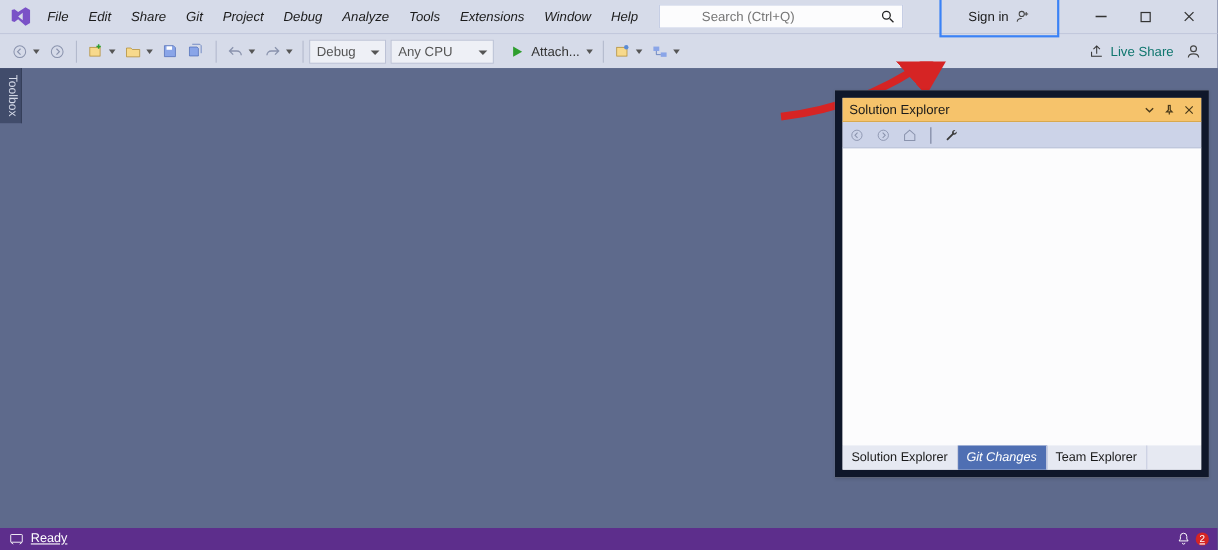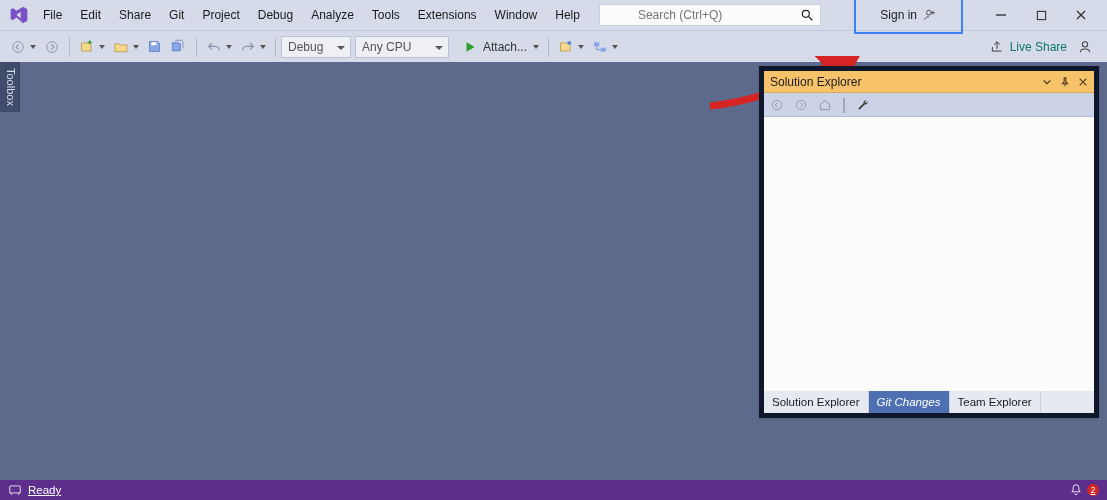--- a/index.html
+++ b/index.html
@@ -1,36 +1,36 @@
 <!DOCTYPE html>
 <html><head>
 <meta charset="utf-8">
 <style>
   * { box-sizing: border-box; margin: 0; padding: 0; font-family: "Segoe UI", sans-serif; }
   html, body { width: 1107px; height: 500px; overflow: hidden; background: #5e6a8c; }
   .menubar { height: 30px; background: #d6dbe9; display: flex; align-items: center; padding: 0 6px; font-size: 12px; color: #1b1b1b; }
   .menubar .logo { width: 26px; height: 26px; display: flex; align-items: center; justify-content: center; margin-right: 2px; }
-  .menubar .menu-item { padding: 0 9px; height: 100%; display: flex; align-items: center; cursor: default; }
+  .menubar .menu-item { padding: 0 9px; height: 100%; display: flex; align-items: center; cursor: default; font-style: italic; }
   .menubar .search { margin-left: 10px; width: 222px; height: 22px; background: #fcfcfd; border: 1px solid #c6cee4; display: flex; align-items: center; padding: 0 6px; font-size: 12px; color: #6b6b6b; }
   .menubar .search input { border: none; outline: none; flex: 1; font-size: 12px; background: transparent; margin-left: 32px; }
   .menubar .spacer { flex: 1; }
   .signin-wrap { border: 2px solid #3b82f6; padding: 1px 20px; display: flex; align-items: center; height: 38px; }
   .signin-btn { display: flex; align-items: center; gap: 6px; padding: 0 4px; font-size: 12px; }
   .winbtns { display: flex; align-items: center; gap: 0; margin-left: 18px; }
   .winbtn { width: 40px; height: 28px; display: flex; align-items: center; justify-content: center; color: #3a3a3a; }
   .toolbar { height: 32px; background: #d6dbe9; border-top: 1px solid #c2c8dc; display: flex; align-items: center; padding: 0 6px; font-size: 12px; color: #333; }
   .tb-item { display: flex; align-items: center; padding: 0 4px; height: 24px; }
   .tb-sep { width: 1px; height: 20px; background: #b3bacd; margin: 0 5px; }
   .tb-dd { border: 1px solid #bcc2d6; background: #eef0f6; height: 22px; padding: 0 18px 0 6px; display: flex; align-items: center; position: relative; color: #555; font-size: 12px; }
   .tb-dd::after { content: ""; position: absolute; right: 5px; top: 9px; border-left: 4px solid transparent; border-right: 4px solid transparent; border-top: 4px solid #555; }
   .tb-play { color: #2e9e2e; margin: 0 4px; }
   .tb-right { margin-left: auto; display: flex; align-items: center; gap: 10px; padding-right: 8px; font-size: 12px; color: #0f766e; }
   .workspace { position: relative; height: 418px; background: #5e6a8c; }
   .toolbox-tab { position: absolute; left: 0; top: 0; width: 20px; background: #414c6b; color: #d6dbe9; font-size: 11px; writing-mode: vertical-rl; text-orientation: mixed; padding: 6px 2px; border-right: 1px solid #353f5a; }
-  .sol-panel { position: absolute; right: 8px; top: 4px; width: 340px; height: 352px; background: #f6f7fa; border: 5px solid #0f172a; display: flex; flex-direction: column; box-shadow: 0 1px 3px rgba(0,0,0,0.15); }
+  .sol-panel { position: absolute; right: 8px; top: 20px; width: 340px; height: 352px; background: #f6f7fa; border: 7px solid #0f172a; display: flex; flex-direction: column; box-shadow: 0 1px 3px rgba(0,0,0,0.15); }
   .sol-hdr { height: 22px; background: #f6c36b; color: #1b1b1b; display: flex; align-items: center; padding: 0 6px; font-size: 12px; border-bottom: 1px solid #d8a94e; }
   .sol-hdr .hdr-icons { margin-left: auto; display: flex; gap: 8px; color: #4a3a1a; }
   .sol-tb { height: 24px; background: #ccd3e8; display: flex; align-items: center; padding: 0 6px; gap: 10px; color: #5a5a6e; border-bottom: 1px solid #b6bed5; }
   .sol-body { flex: 1; background: #fcfcfd; }
   .sol-tabs { height: 22px; display: flex; font-size: 11.5px; background: #e6e9f2; }
   .sol-tab { padding: 0 8px; display: flex; align-items: center; border-right: 1px solid #c9cee0; color: #1b1b1b; }
   .sol-tab.active { background: #4f6fb3; color: #fff; font-style: italic; }
   .statusbar { height: 20px; background: #5d2e8c; color: #fff; display: flex; align-items: center; font-size: 11.5px; padding: 0 8px; text-decoration: underline; }
   .statusbar .sb-right { margin-left: auto; display: flex; align-items: center; gap: 4px; }
   .arrow { position: absolute; left: 700px; top: -6px; pointer-events: none; }

